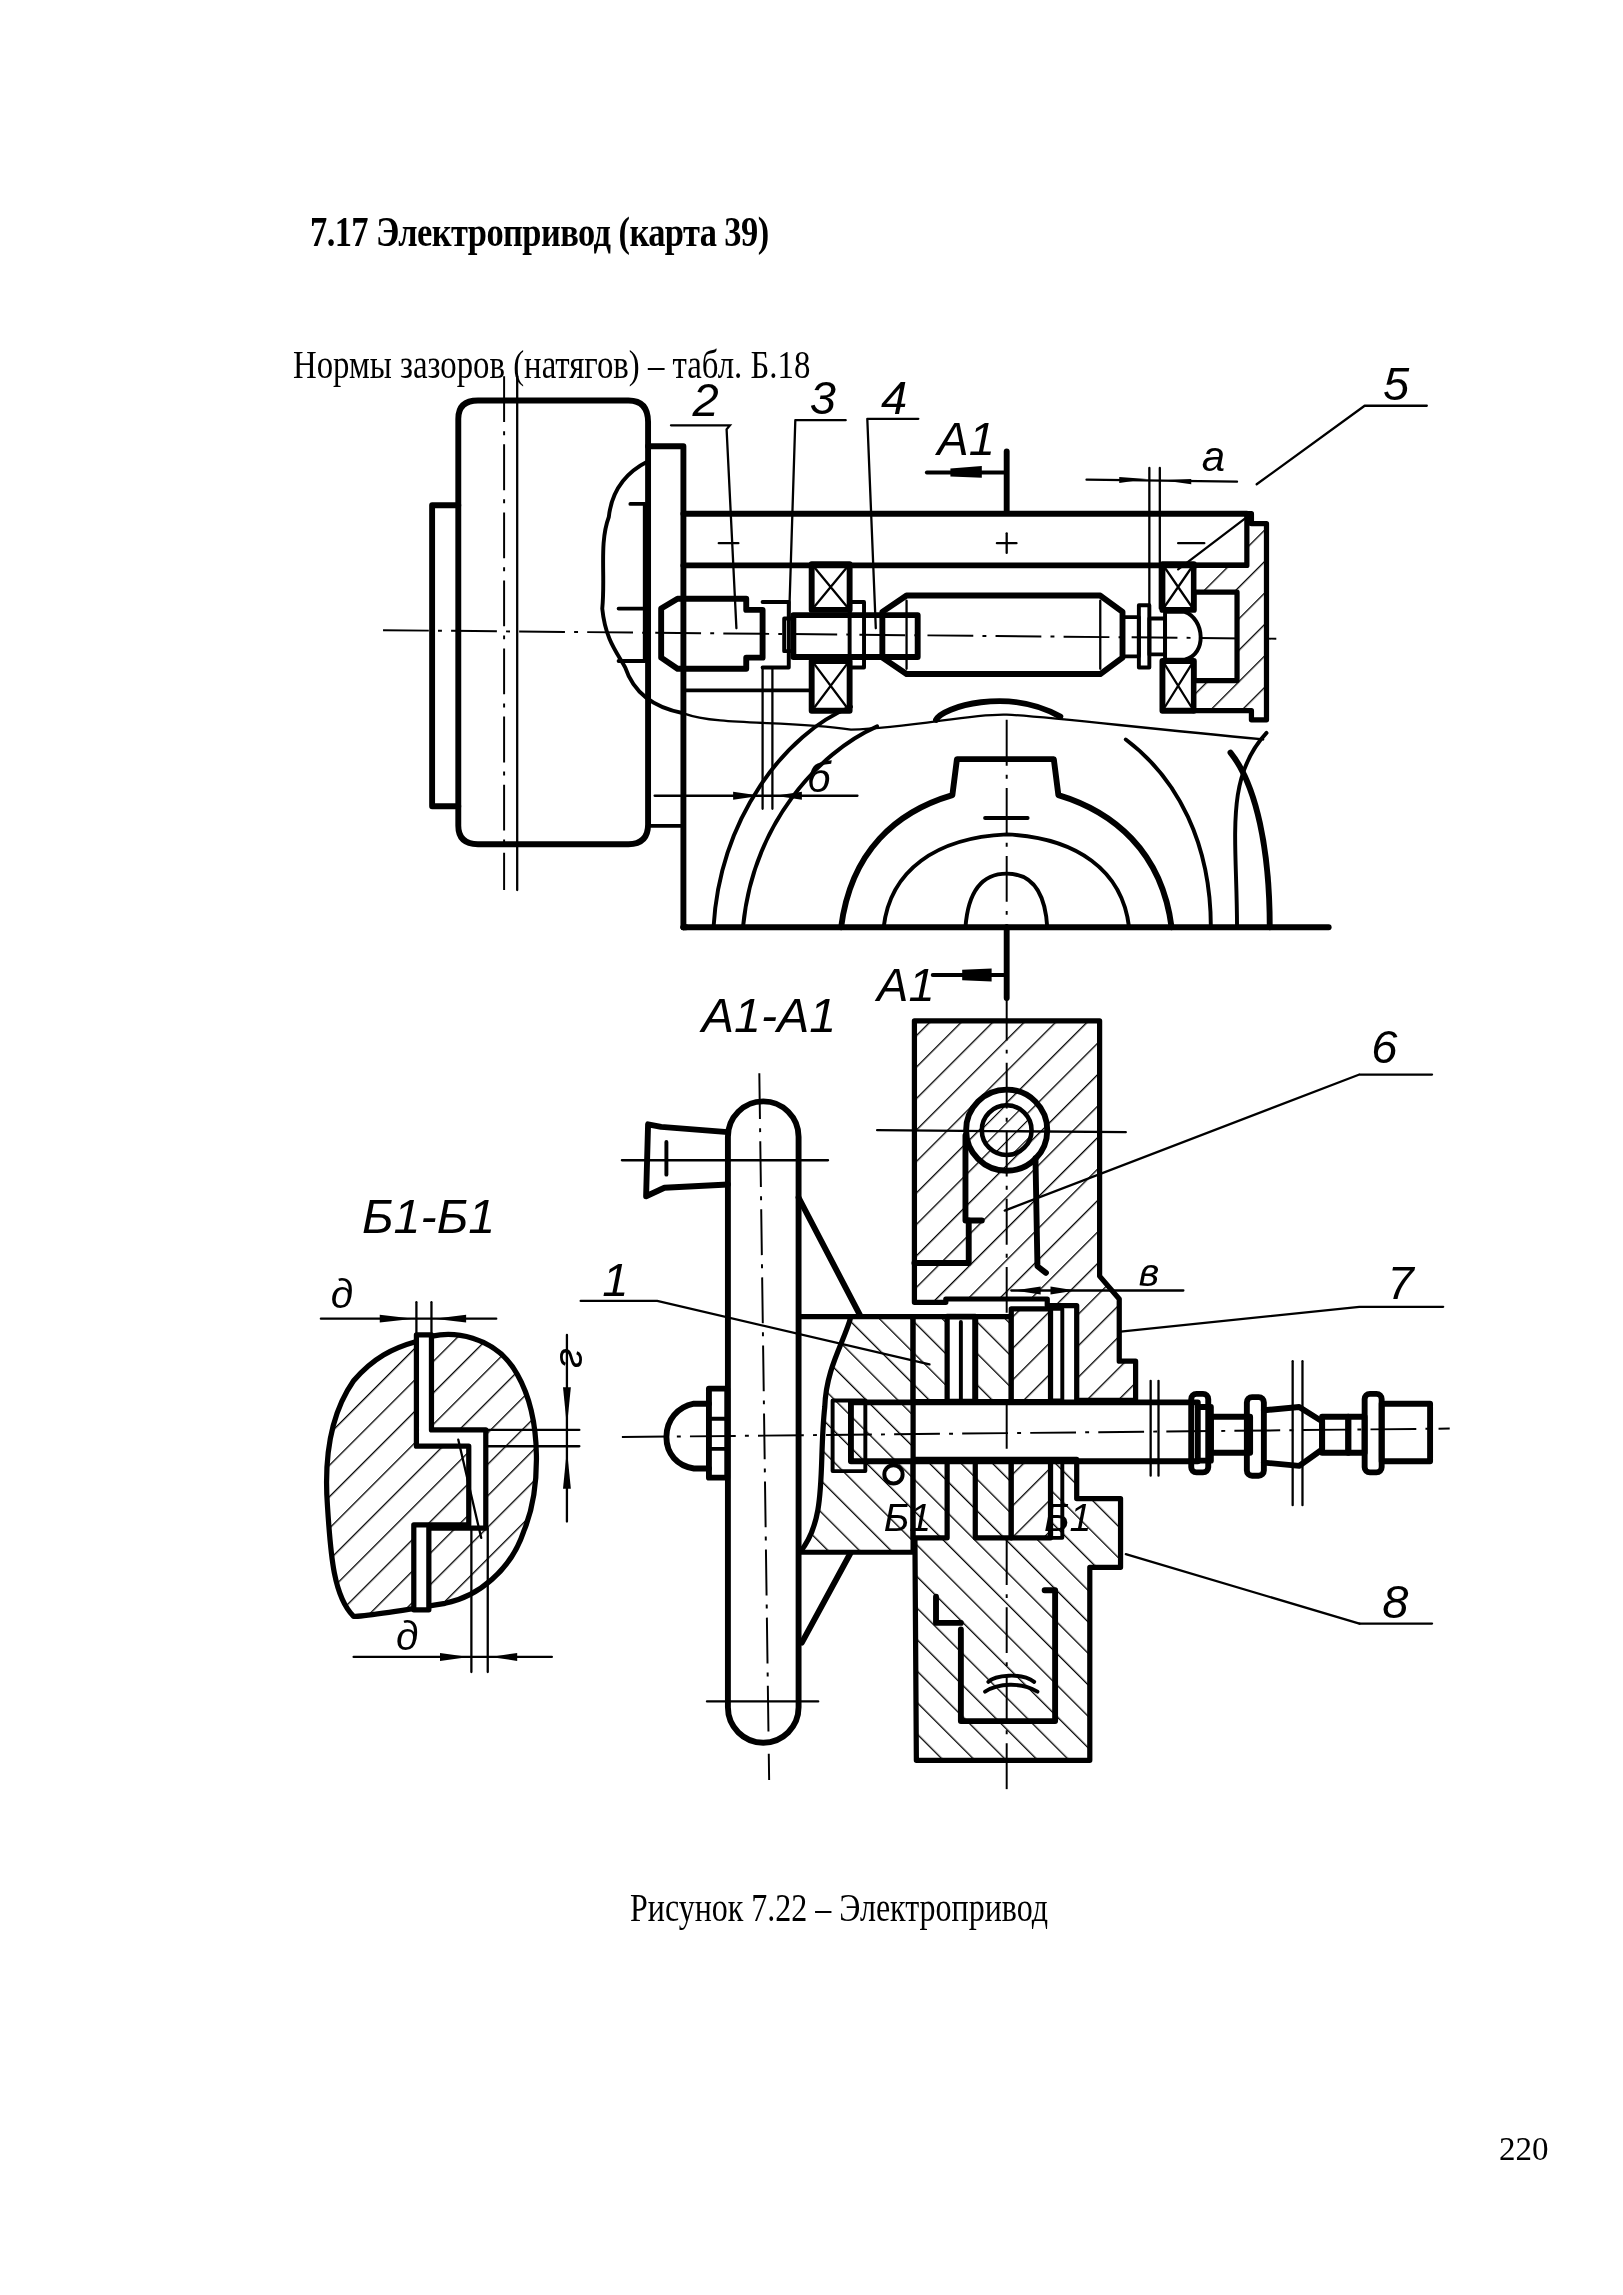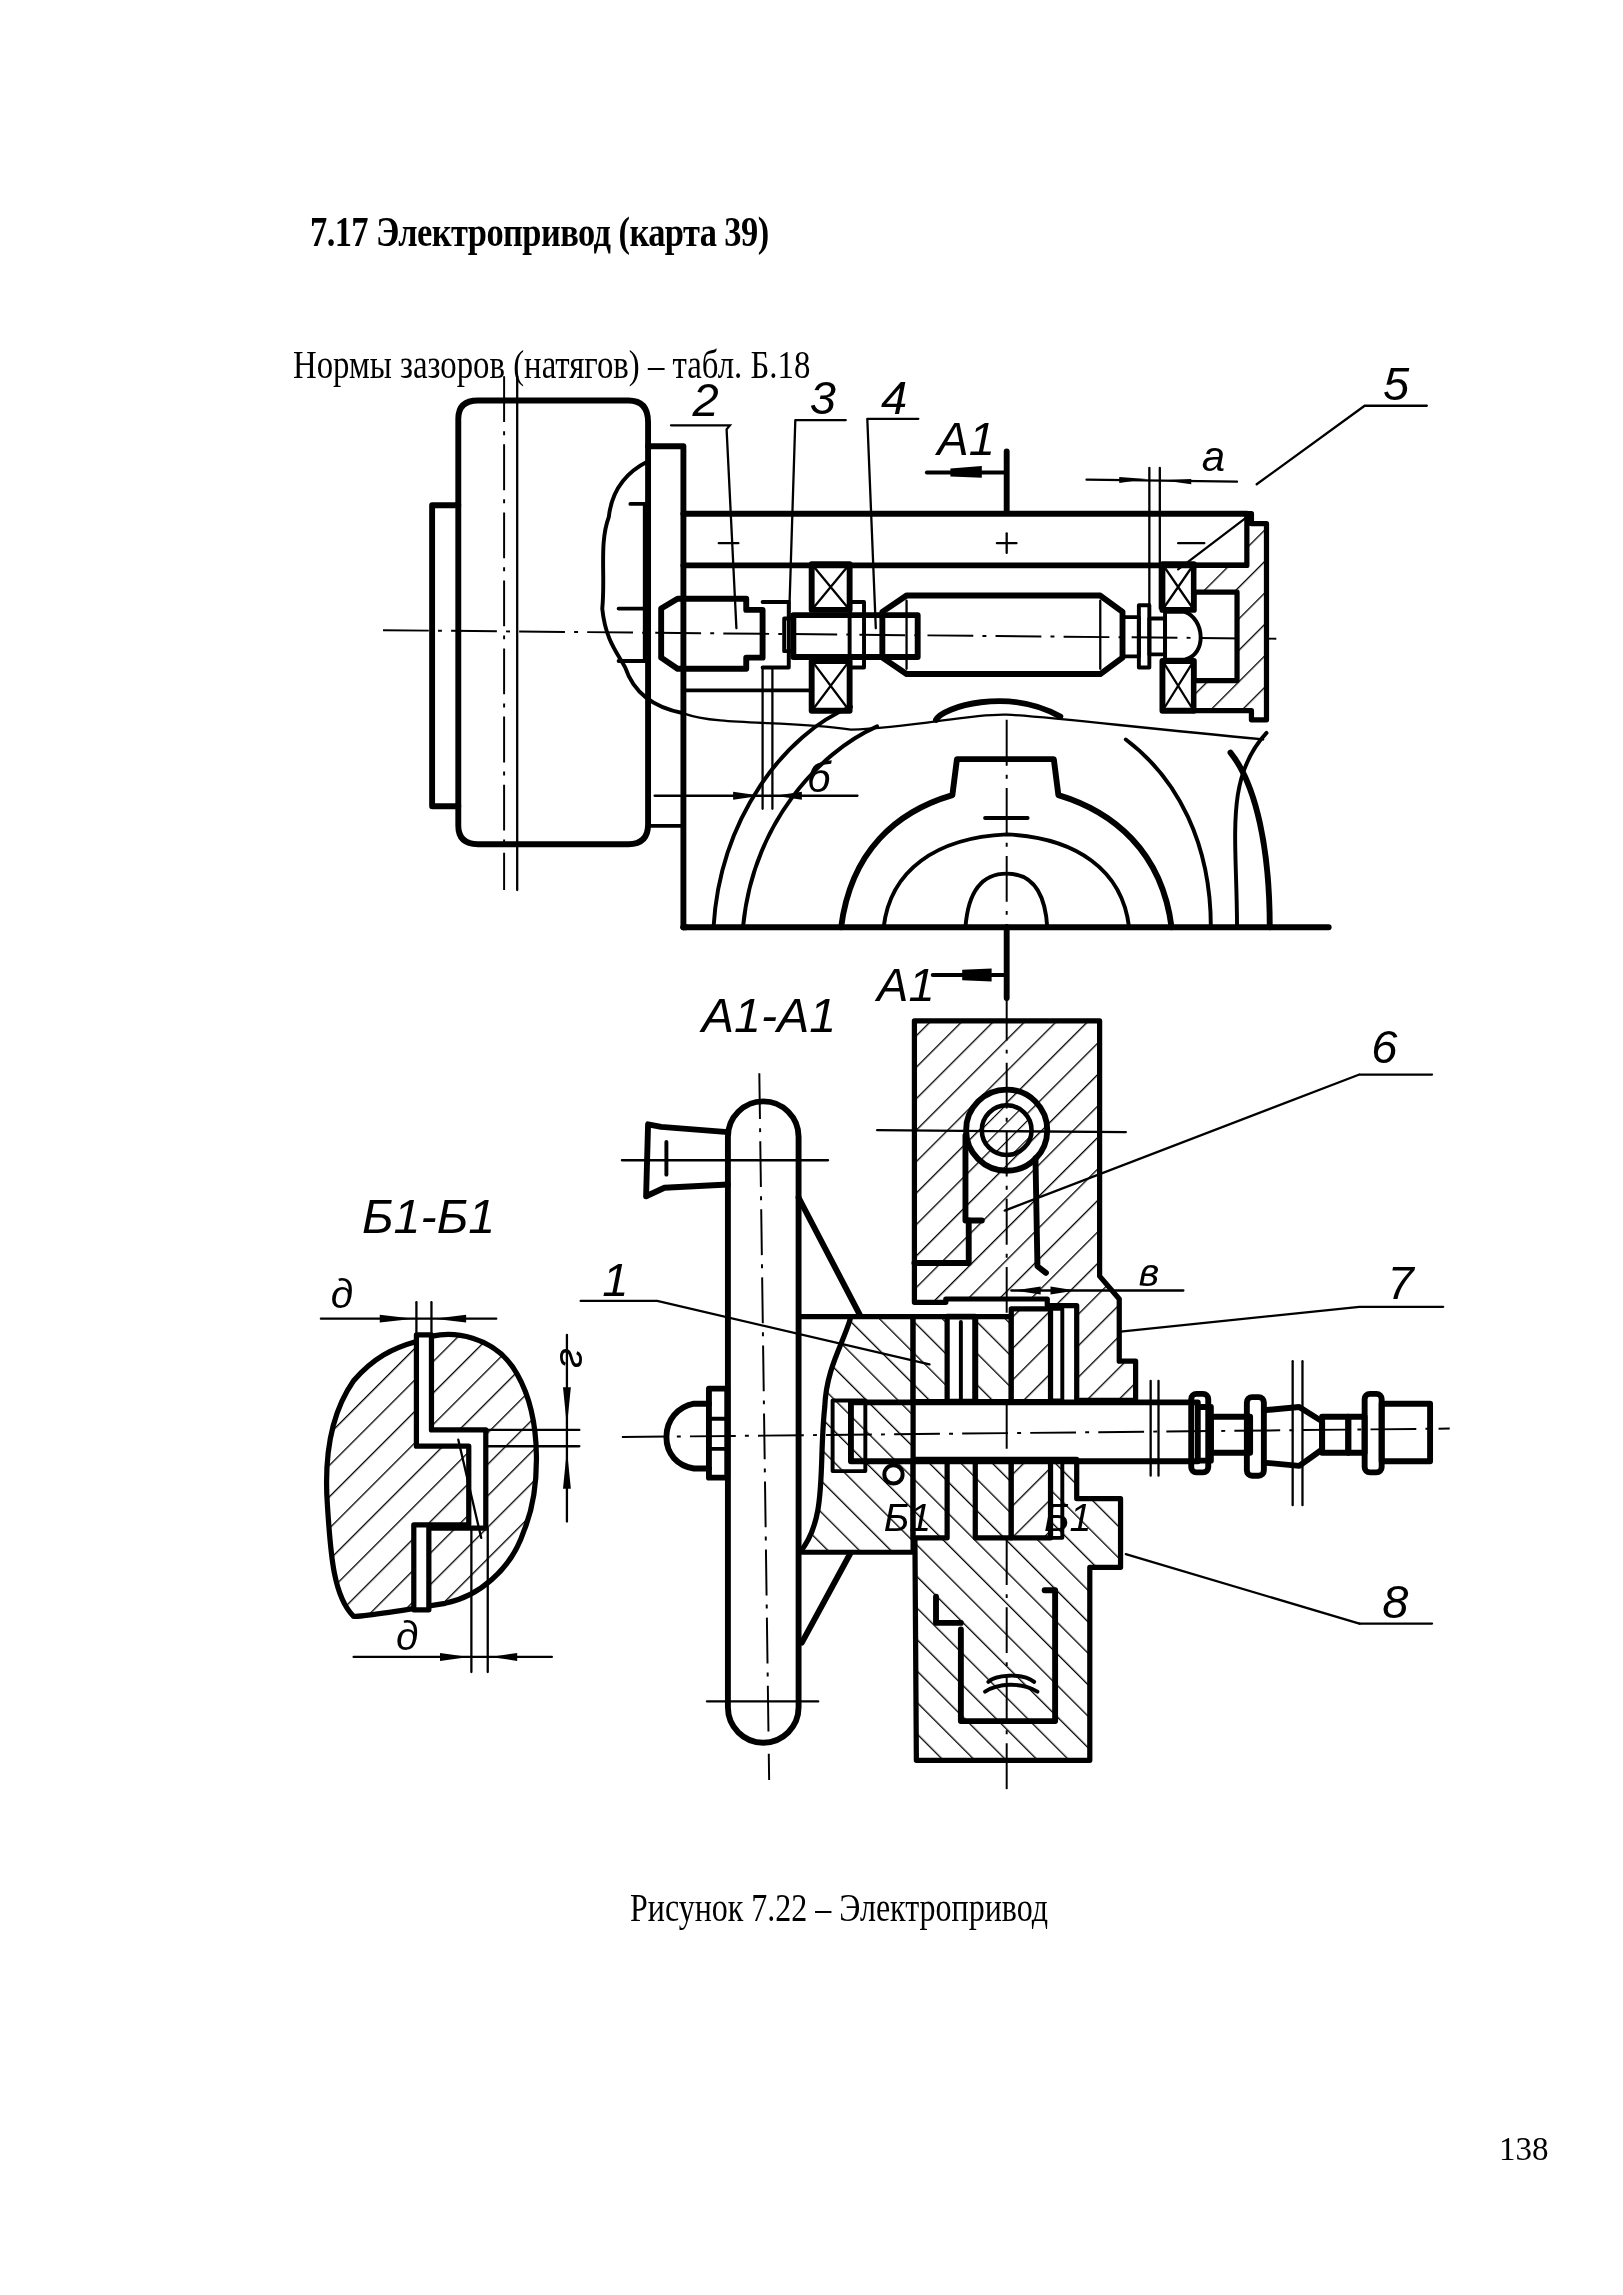--- a/index.html
+++ b/index.html
@@ -298,14 +298,14 @@
       <line class="thin" x1="540" y1="2532" x2="843" y2="2532"></line>
       <line class="thin" x1="720" y1="2335" x2="720" y2="2555"></line>
       <line class="thin" x1="745" y1="2335" x2="745" y2="2555"></line>
       <polygon class="arrowhead" points="672,2526 716,2532 672,2538"></polygon>
       <polygon class="arrowhead" points="790,2526 749,2532 790,2538"></polygon>
     </g>
   </g>
 </svg>
 
 <div id="figure-caption" class="page-text">Рисунок 7.22 – Электропривод</div>
-<div id="page-number" class="page-text">138</div>
+<div id="page-number" class="page-text">220</div>
 
 
 </body></html>

